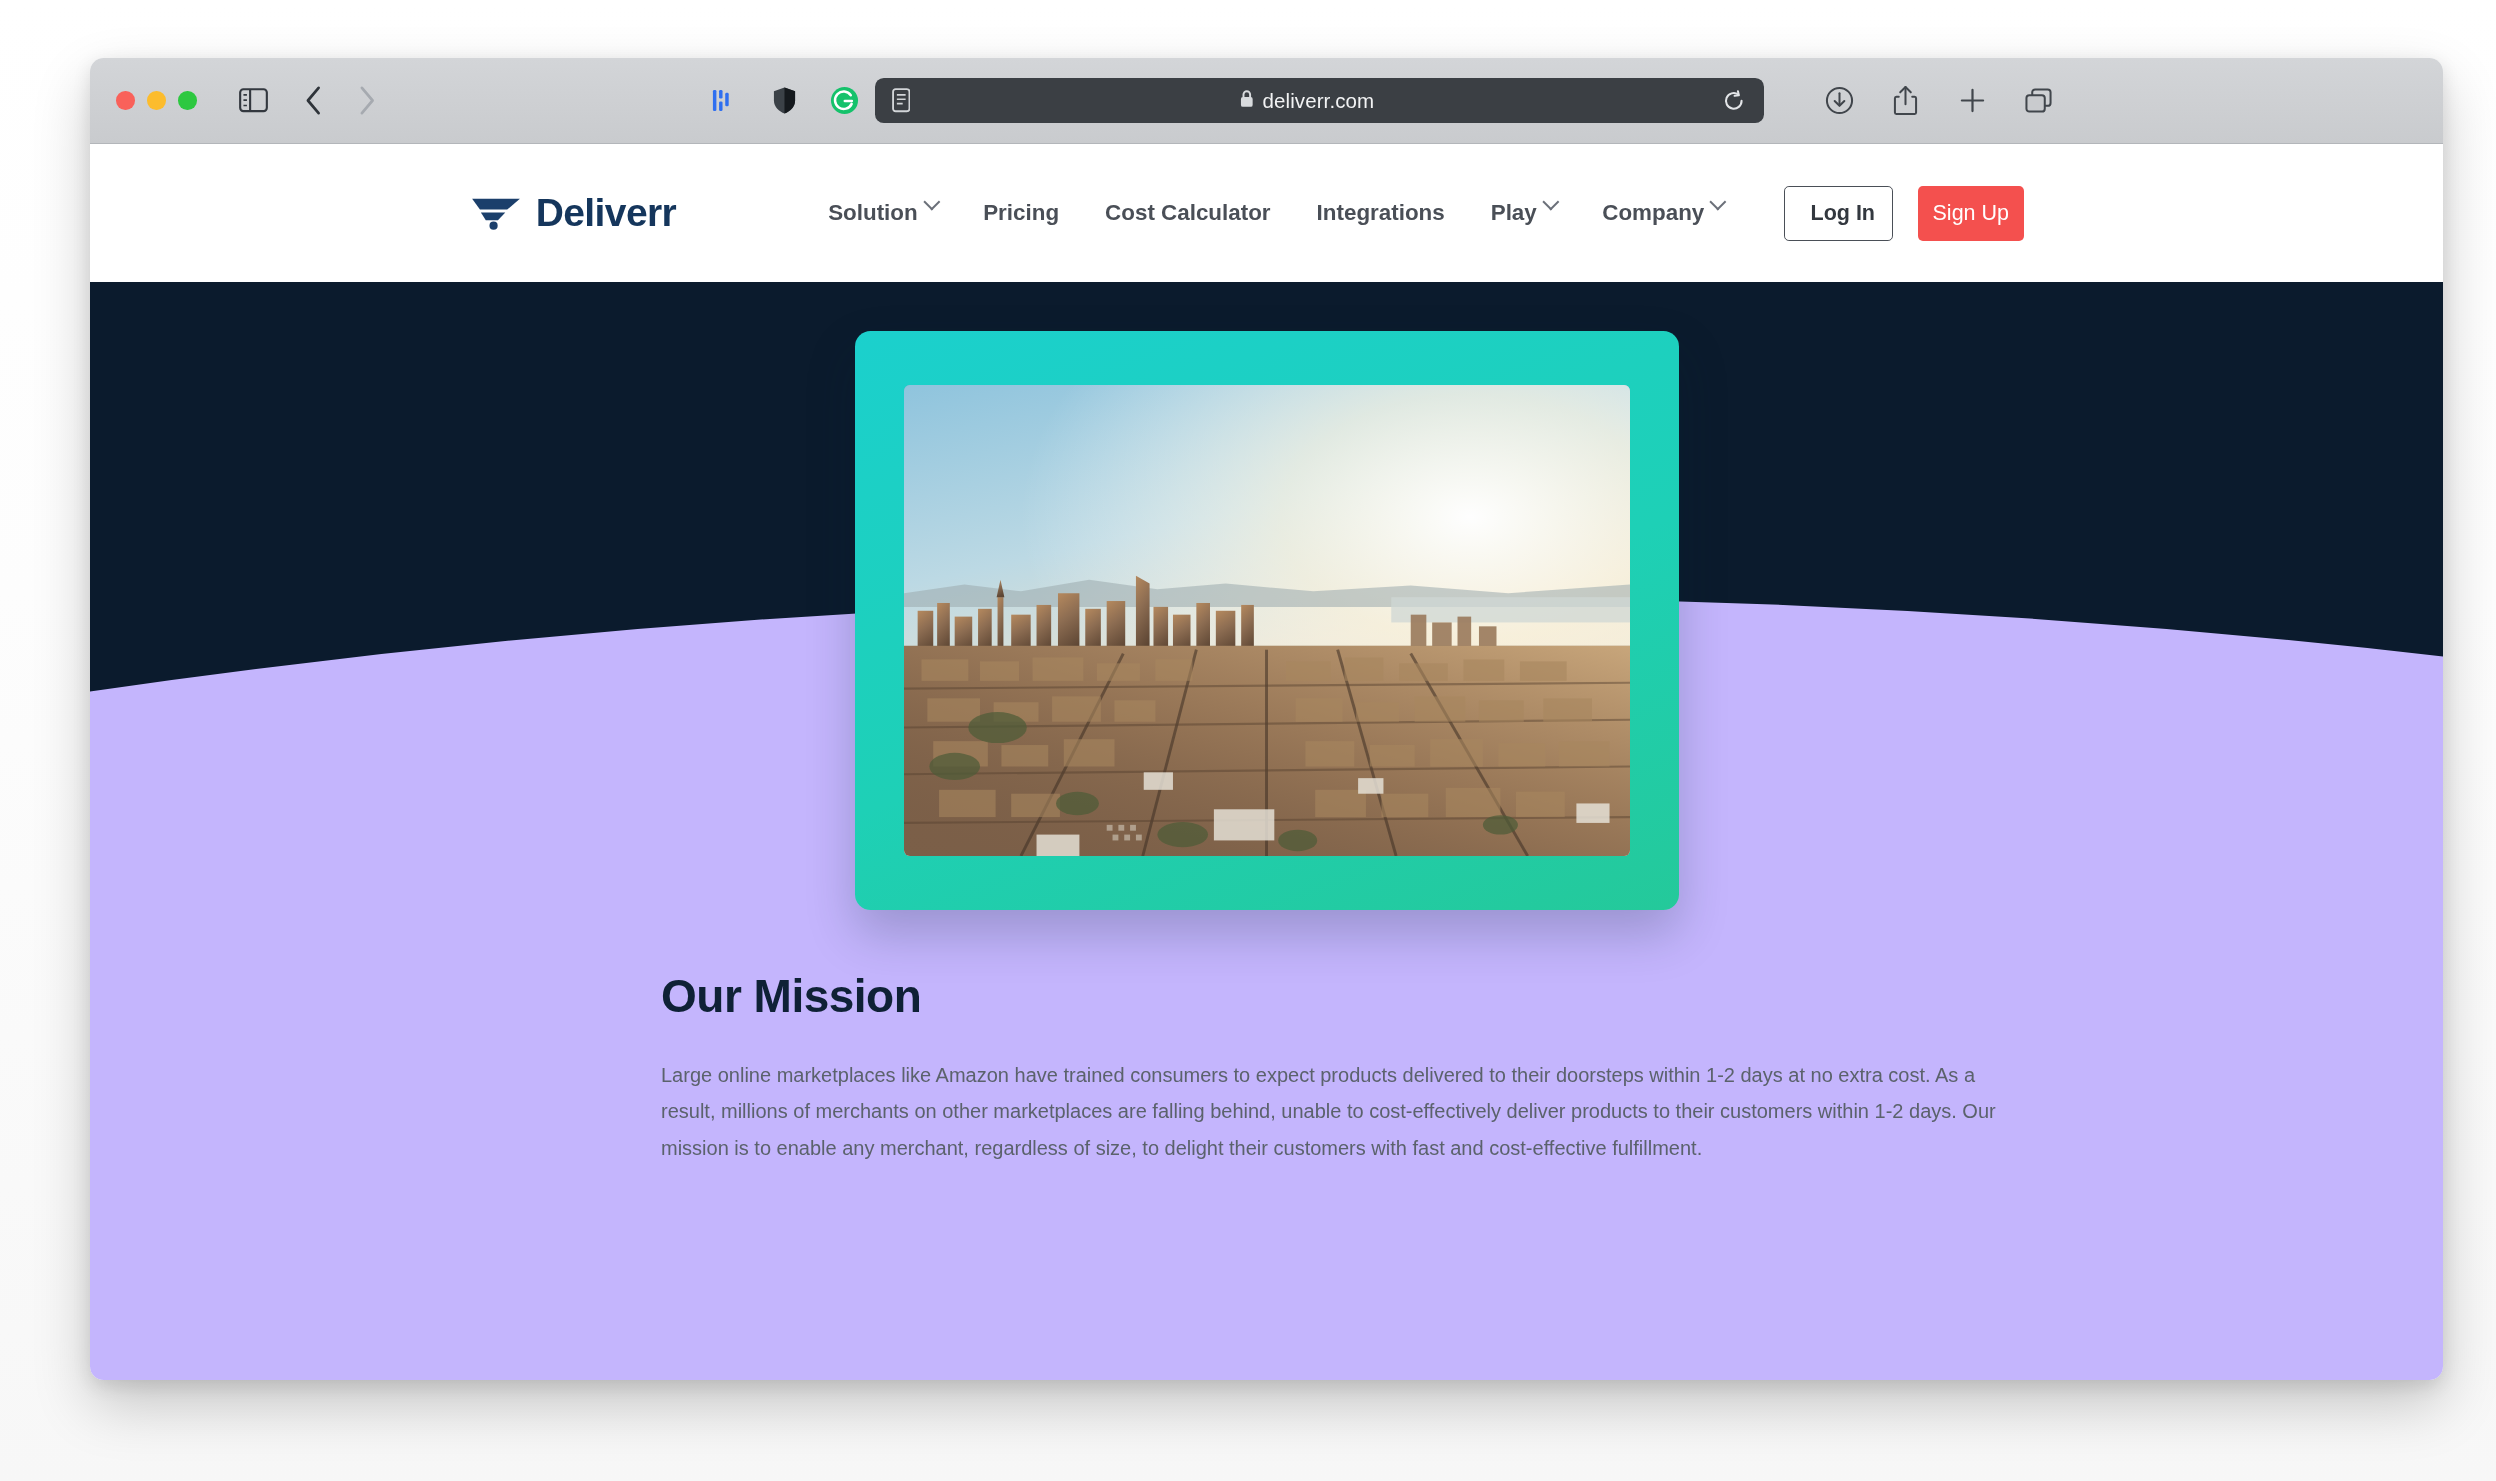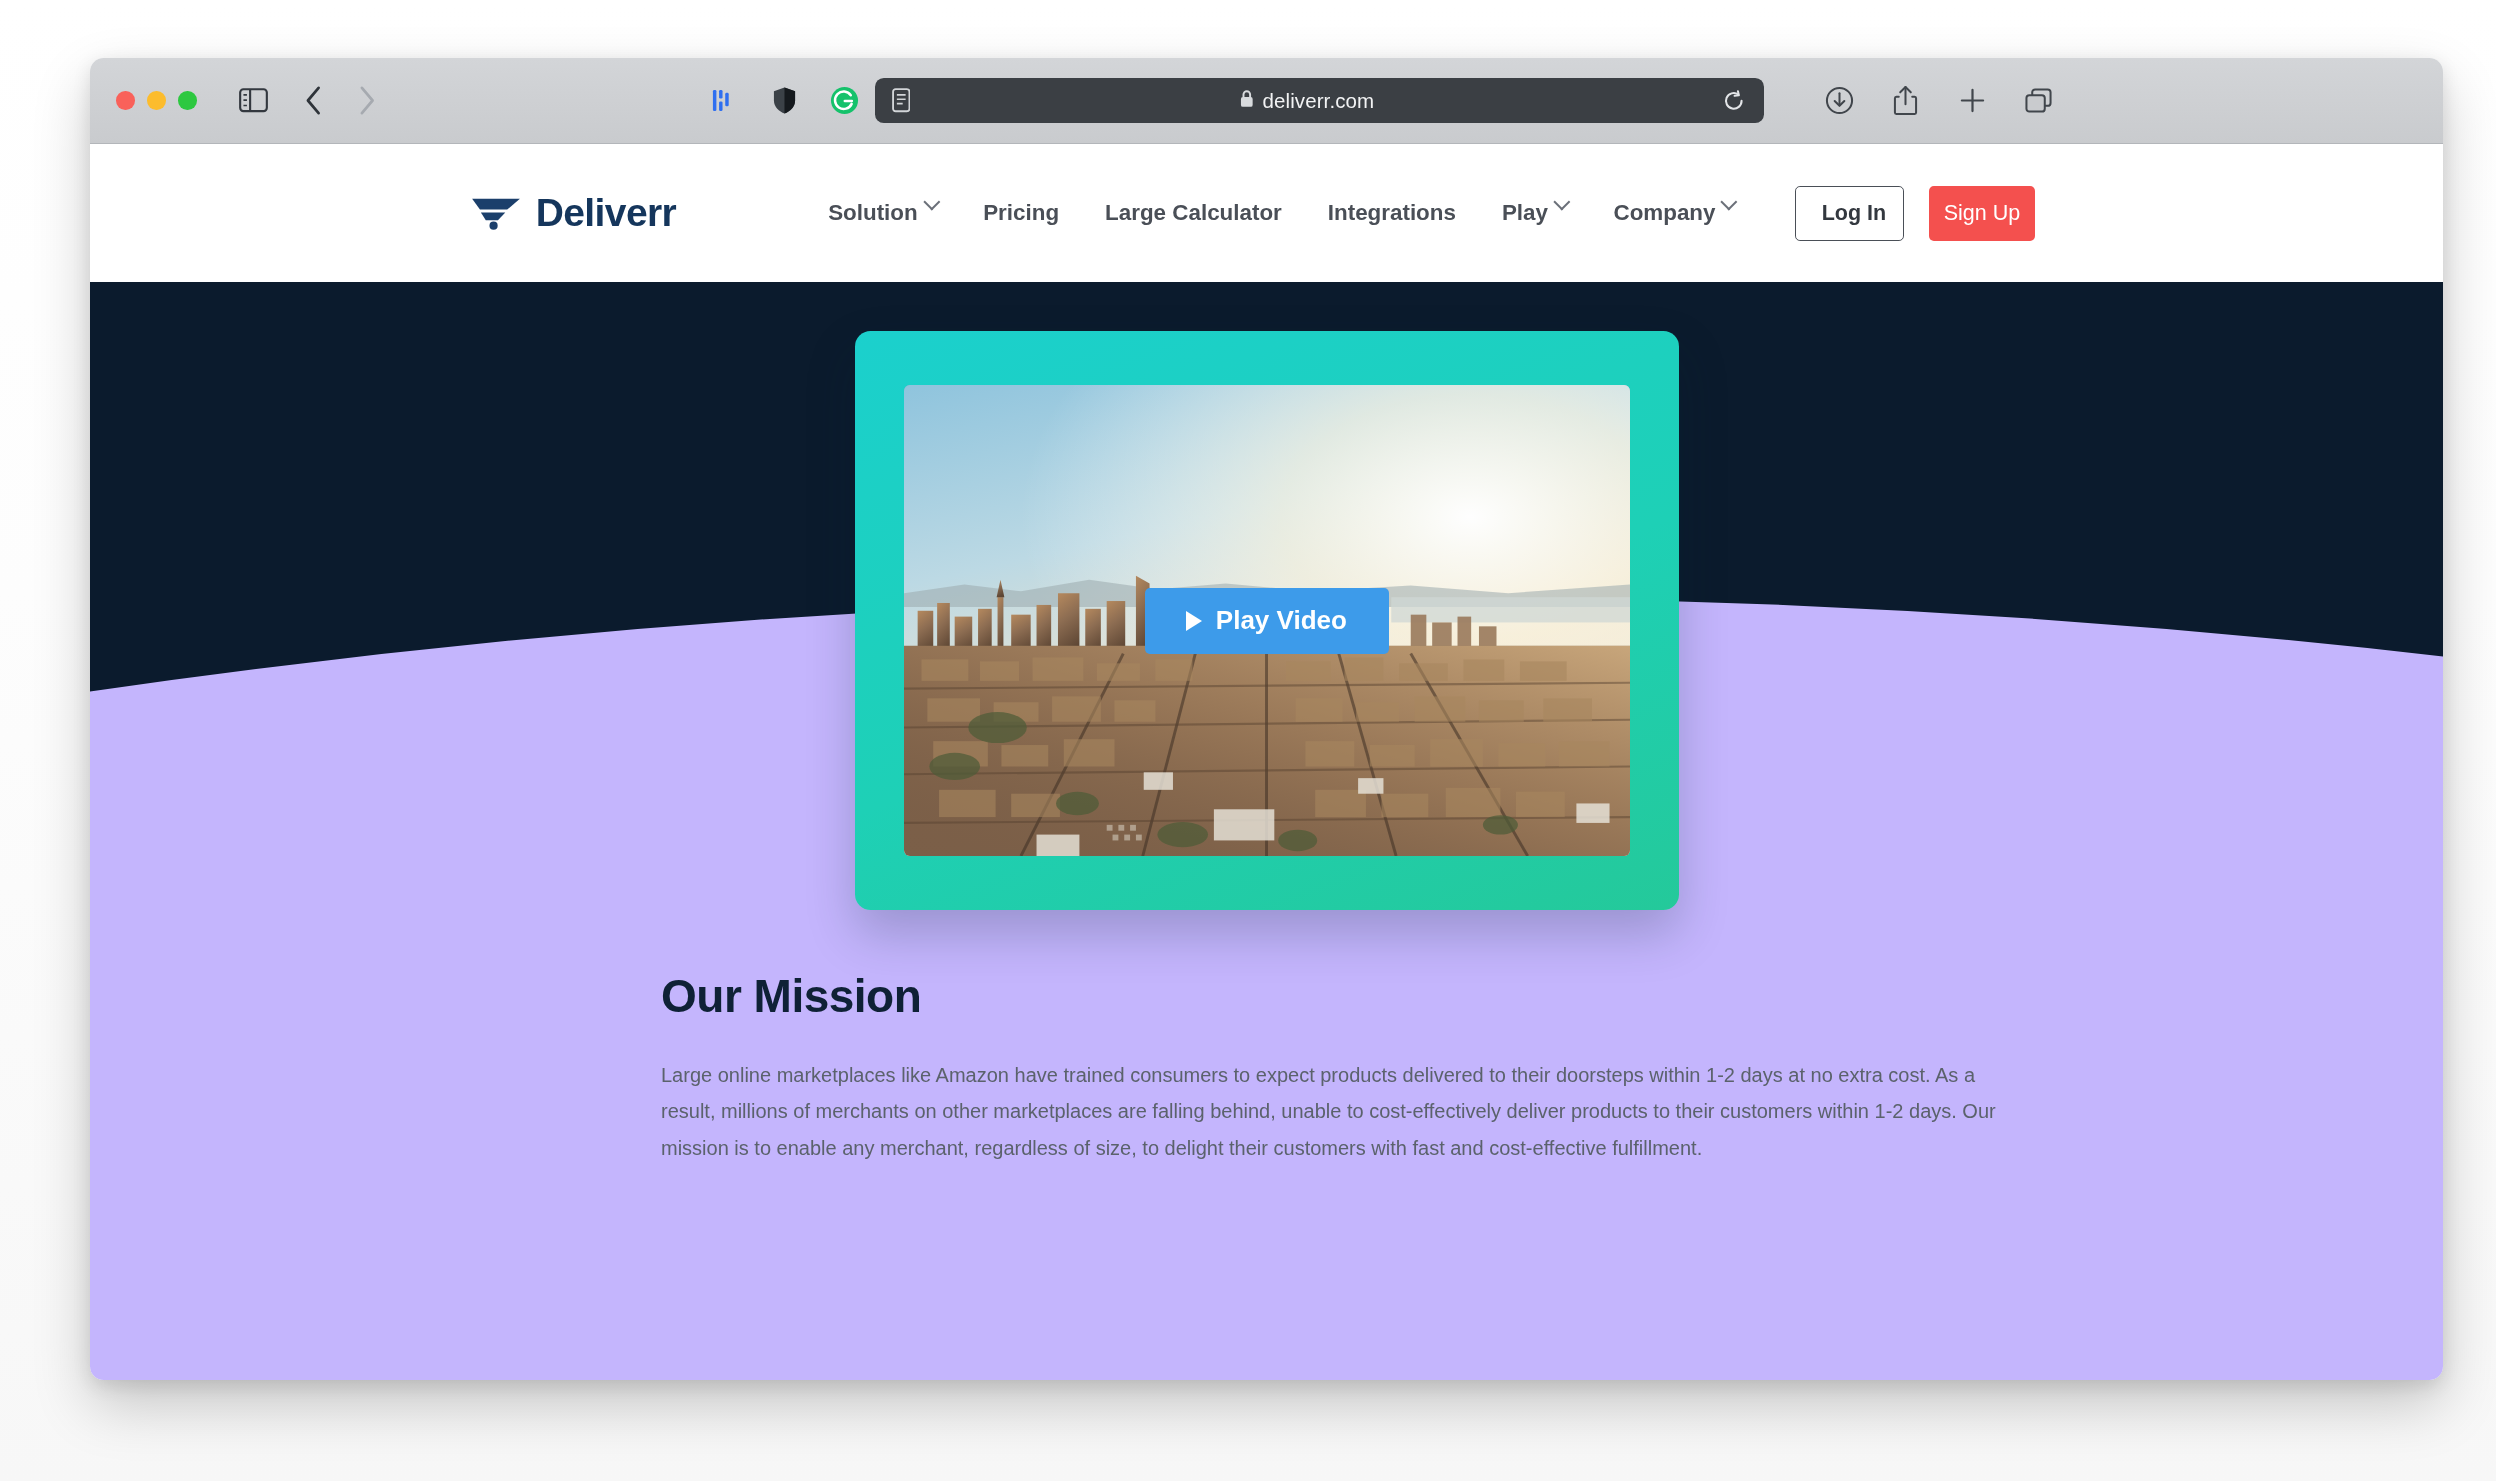--- a/index.html
+++ b/index.html
@@ -431,21 +431,21 @@
 
       <nav class="main-nav">
         <div class="nav-item">
           <span>Solution</span>
           <i class="chev"></i>
         </div>
         <div class="nav-item">
           <span>Pricing</span>
         </div>
         <div class="nav-item">
-          <span>Large Calculator</span>
+          <span>Cost Calculator</span>
         </div>
         <div class="nav-item">
           <span>Integrations</span>
         </div>
         <div class="nav-item">
           <span>Play</span>
           <i class="chev"></i>
         </div>
         <div class="nav-item">
           <span>Company</span>
@@ -601,24 +601,20 @@
             <g fill="#d8d2c4" opacity="0.55">
               <rect x="208" y="452" width="6" height="6"></rect>
                 <rect x="220" y="452" width="6" height="6"></rect>
               <rect x="232" y="452" width="6" height="6"></rect>
                 <rect x="214" y="462" width="6" height="6"></rect>
               <rect x="226" y="462" width="6" height="6"></rect>
                 <rect x="238" y="462" width="6" height="6"></rect>
             </g>
           </svg>
 
-          <button class="play-btn">
-            <span class="play-tri"></span>
-            <span>Play Video</span>
-          </button>
         </div>
       </div>
     </section>
 
     <section class="mission">
       <h1 class="mission-title">Our Mission</h1>
       <p class="mission-body">Large online marketplaces like Amazon have trained consumers to expect products delivered to their doorsteps within 1-2 days at no extra cost. As a result, millions of merchants on other marketplaces are falling behind, unable to cost-effectively deliver products to their customers within 1-2 days. Our mission is to enable any merchant, regardless of size, to delight their customers with fast and cost-effective fulfillment.</p>
     </section>
 
   </div>

